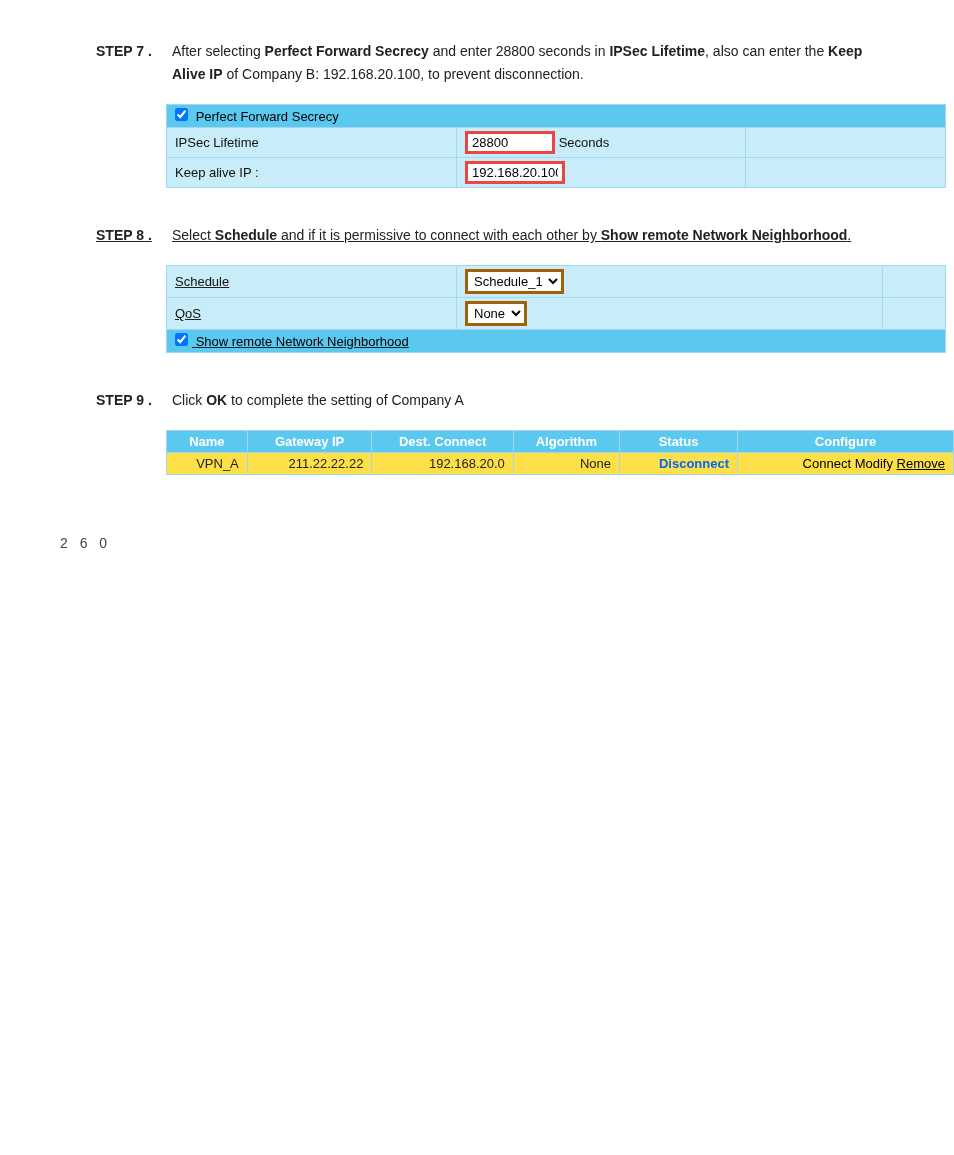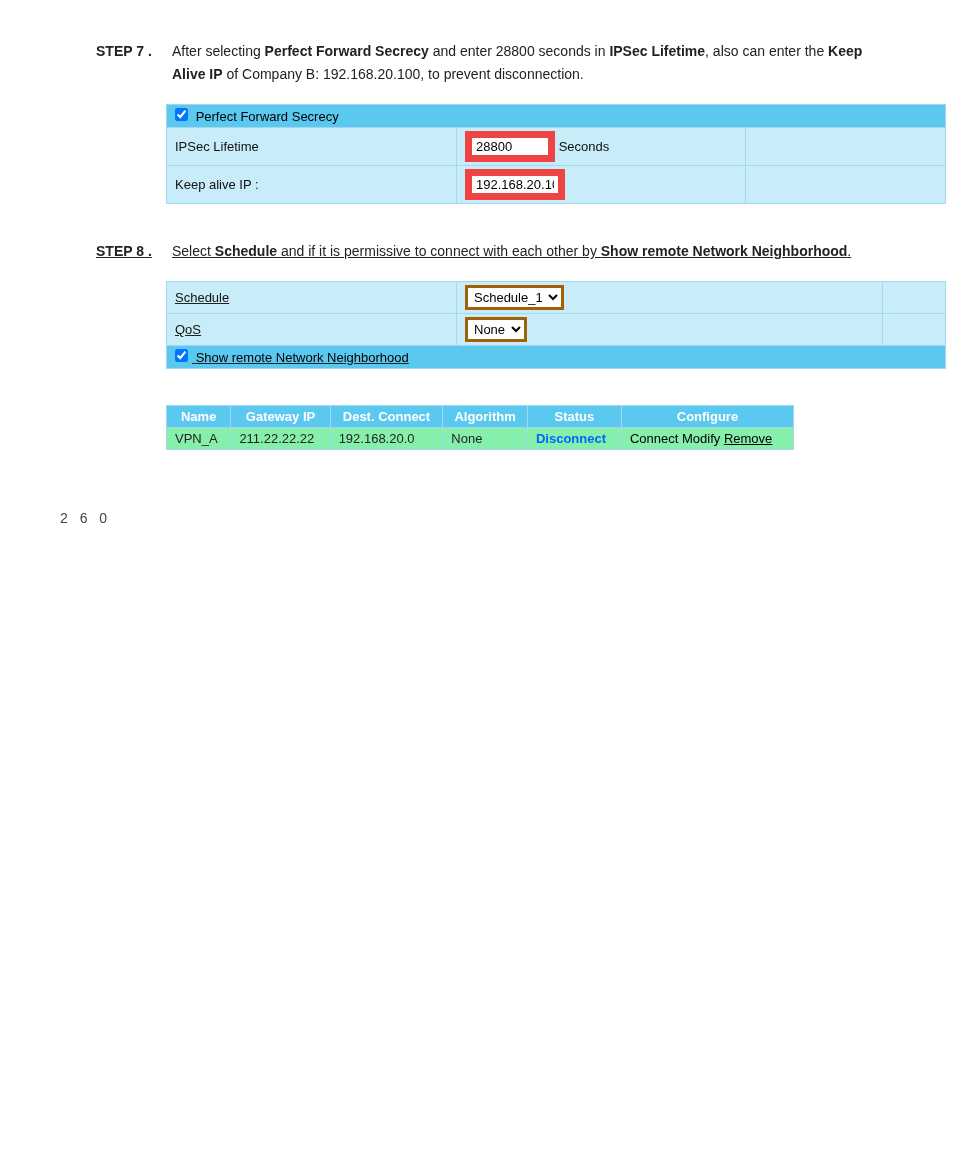--- a/index.html
+++ b/index.html
@@ -72,62 +72,62 @@
       background: #5bc8f0;
       color: #fff;
     }
 
     .checkbox-row td {
       background: #5bc8f0 !important;
       color: #000 !important;
     }
 
     input[type="text"] {
-      border: 7px solid #ef4444;
+      border: 3px solid #ef4444;
       background: #fff;
       padding: 1px 4px;
       font-size: 13px;
       width: 90px;
     }
 
     input[type="checkbox"] {
       margin-right: 4px;
     }
 
     select {
       font-size: 13px;
       border: 3px solid #a16207;
       background: #fff;
       padding: 1px 2px;
     }
 
     
     .vpn-table {
       border-collapse: collapse;
-      width: 628px;
+      width: 788px;
       margin-left: 70px;
       margin-top: 10px;
     }
 
     .vpn-table th {
       background: #5bc8f0;
       color: #fff;
       border: 1px solid #a0d8ef;
       padding: 3px 8px;
       font-size: 13px;
       text-align: center;
       font-weight: bold;
     }
 
     .vpn-table td {
-      background: #86efac;
+      background: #fde047;
       border: 1px solid #a0d8ef;
       padding: 3px 8px;
       font-size: 13px;
-      text-align: left;
+      text-align: right;
     }
 
     .vpn-table td.disconnect-cell {
       color: #0066ff;
       font-weight: bold;
     }
 
     .vpn-table td.configure-actions {
       color: #000;
     }
@@ -209,20 +209,26 @@
       <td colspan="3" style="background:#5bc8f0;">
         <input type="checkbox" checked="" style="">
         <span>Show remote Network Neighborhood</span>
       </td>
     </tr>
   </tbody>
     </table>
 </div>
 
 <div class="step-block" style="margin-top:30px;">
+  <div class="step-text">
+    <span class="step-label">STEP 9 .</span>
+    <span class="step-content">
+      <span>Click </span><b>OK</b><span> to complete the setting of Company A</span>
+    </span>
+  </div>
 
   <table class="vpn-table">
     <thead>
       <tr>
         <th>Name</th>
         <th>Gateway IP</th>
         <th>Dest. Connect</th>
         <th>Algorithm</th>
         <th>Status</th>
         <th>Configure</th>

